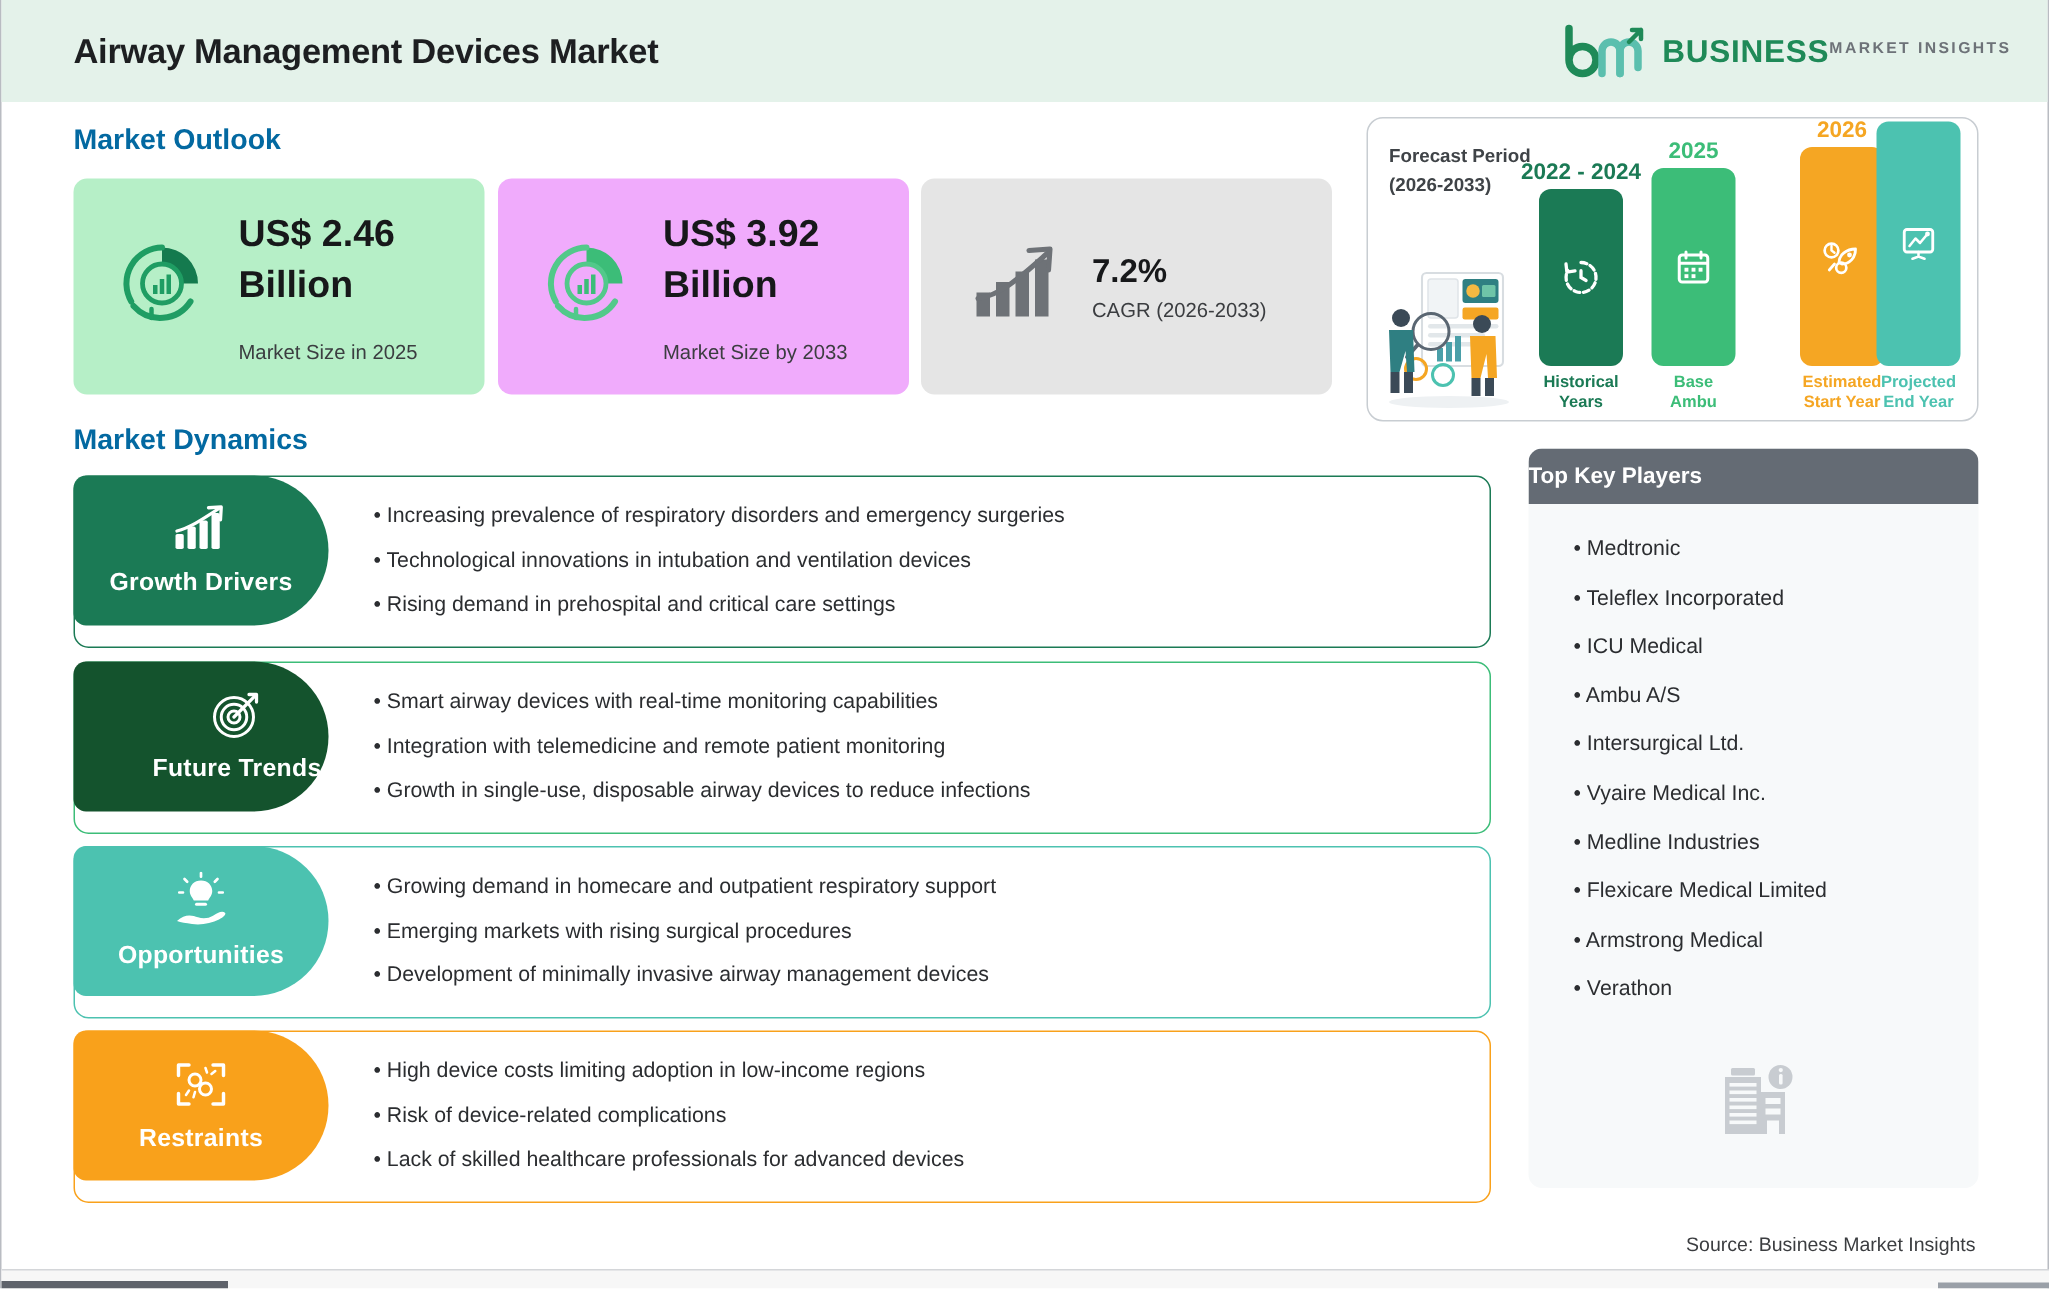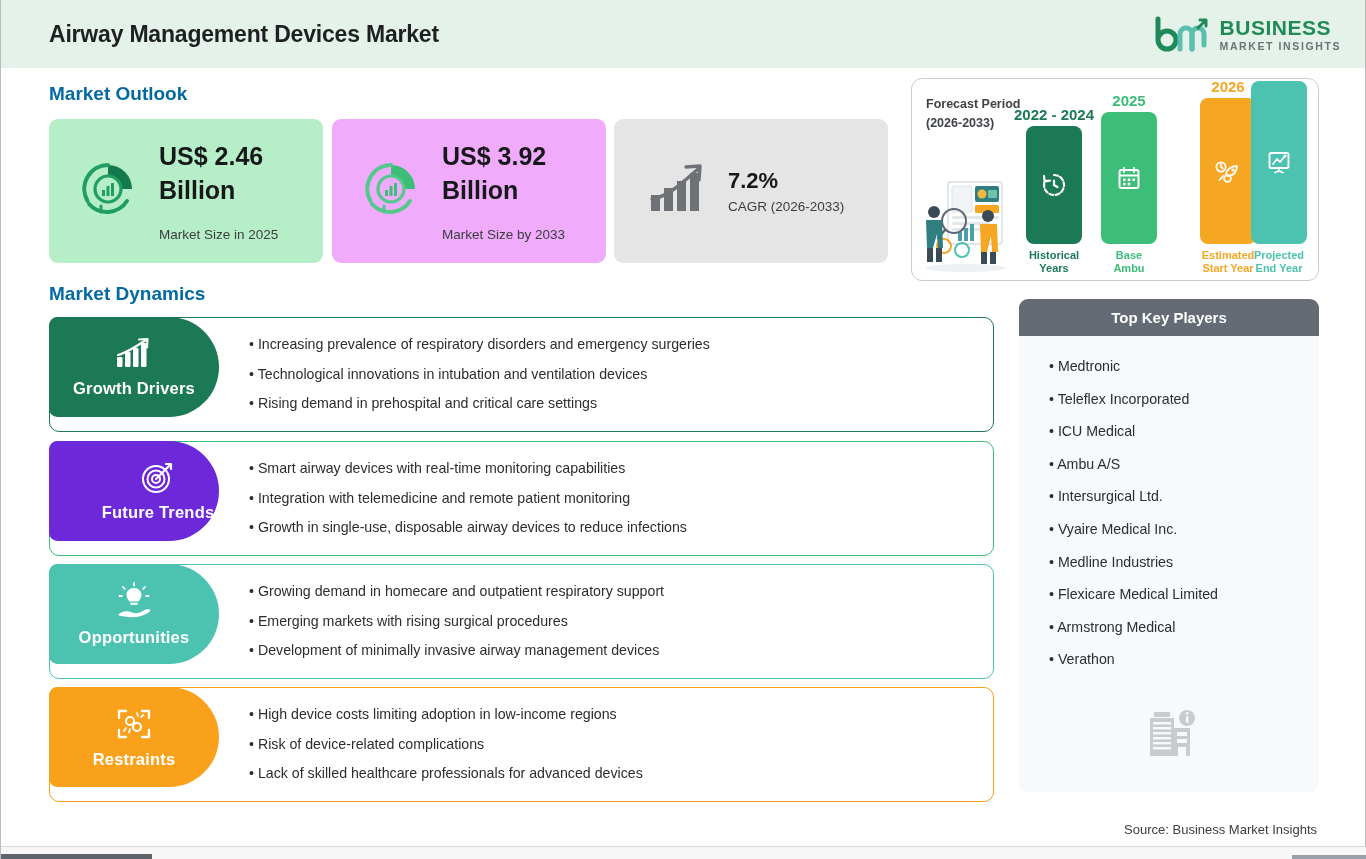--- a/index.html
+++ b/index.html
@@ -25,21 +25,21 @@
     background: #e4f2ea;
     display: flex; align-items: center; justify-content: space-between;
     padding: 0 24px 0 48px;
   }
   .header-title {
     font-size: 23px; font-weight: bold; color: #1d1f21;
     letter-spacing: -0.2px;
   }
   .logo { display: flex; align-items: center; gap: 10px; }
   .logo-mark { position: relative; width: 56px; height: 38px; }
-  .logo-text { display: flex; flex-direction: column; line-height: 1; }
+  .logo-text { display: flex; flex-direction: row; line-height: 1; }
   .logo-biz {
     font-size: 21px; font-weight: bold; color: #1f8a58; letter-spacing: 0.5px;
   }
   .logo-sub {
     font-size: 10.5px; font-weight: bold; color: #6d7278;
     letter-spacing: 1.6px; margin-top: 3px;
   }
 
   
   .section-title {
@@ -131,21 +131,21 @@
   #dyn-row-3 { top: 687px; }
 
   
   #key-players-panel {
     position: absolute; left: 1018px; top: 299px;
     width: 300px; height: 493px;
     background: #f7f9fa; border-radius: 9px; overflow: hidden;
   }
   #key-players-header {
     height: 37px; background: #646b74;
-    display: flex; align-items: center; justify-content: center;
+    display: flex; align-items: center; 
   }
   #key-players-header span {
     font-size: 15px; font-weight: bold; color: #ffffff;
   }
   #key-players-list { padding: 22px 0 0 30px; }
   .player-item {
     font-size: 14.2px; color: #2b2d30; margin-bottom: 16.6px;
   }
   #company-icon {
     position: absolute; left: 125px; bottom: 30px; width: 56px; height: 56px;
@@ -379,21 +379,21 @@
     </div>
     <div class="dyn-bullets">
       <div class="dyn-bullet">• Increasing prevalence of respiratory disorders and emergency surgeries</div>
       <div class="dyn-bullet">• Technological innovations in intubation and ventilation devices</div>
       <div class="dyn-bullet">• Rising demand in prehospital and critical care settings</div>
     </div>
   </div>
 
   <div id="dyn-row-1" class="dyn-row">
     <div class="dyn-card-border" style="border-color:#3cbd78;"></div>
-    <div class="dyn-pill" style="background:#6d28d9;padding-left:48px;">
+    <div class="dyn-pill" style="background:#14532d;padding-left:48px;">
       <span>
         <svg width="38" height="34" viewBox="0 0 38 34">
           <circle cx="17" cy="18" r="13" fill="none" stroke="#ffffff" stroke-width="2"></circle>
           <circle cx="17" cy="18" r="8.5" fill="none" stroke="#ffffff" stroke-width="2"></circle>
           <circle cx="17" cy="18" r="4" fill="none" stroke="#ffffff" stroke-width="2"></circle>
           <path d="M17 18 L31 4" stroke="#ffffff" stroke-width="2.2" stroke-linecap="round"></path>
           <path d="M27 3 L32 3 L32 8" fill="none" stroke="#ffffff" stroke-width="2.2" stroke-linecap="round" stroke-linejoin="round"></path>
         </svg>
       </span>
       <span class="dyn-pill-label">Future Trends</span>

